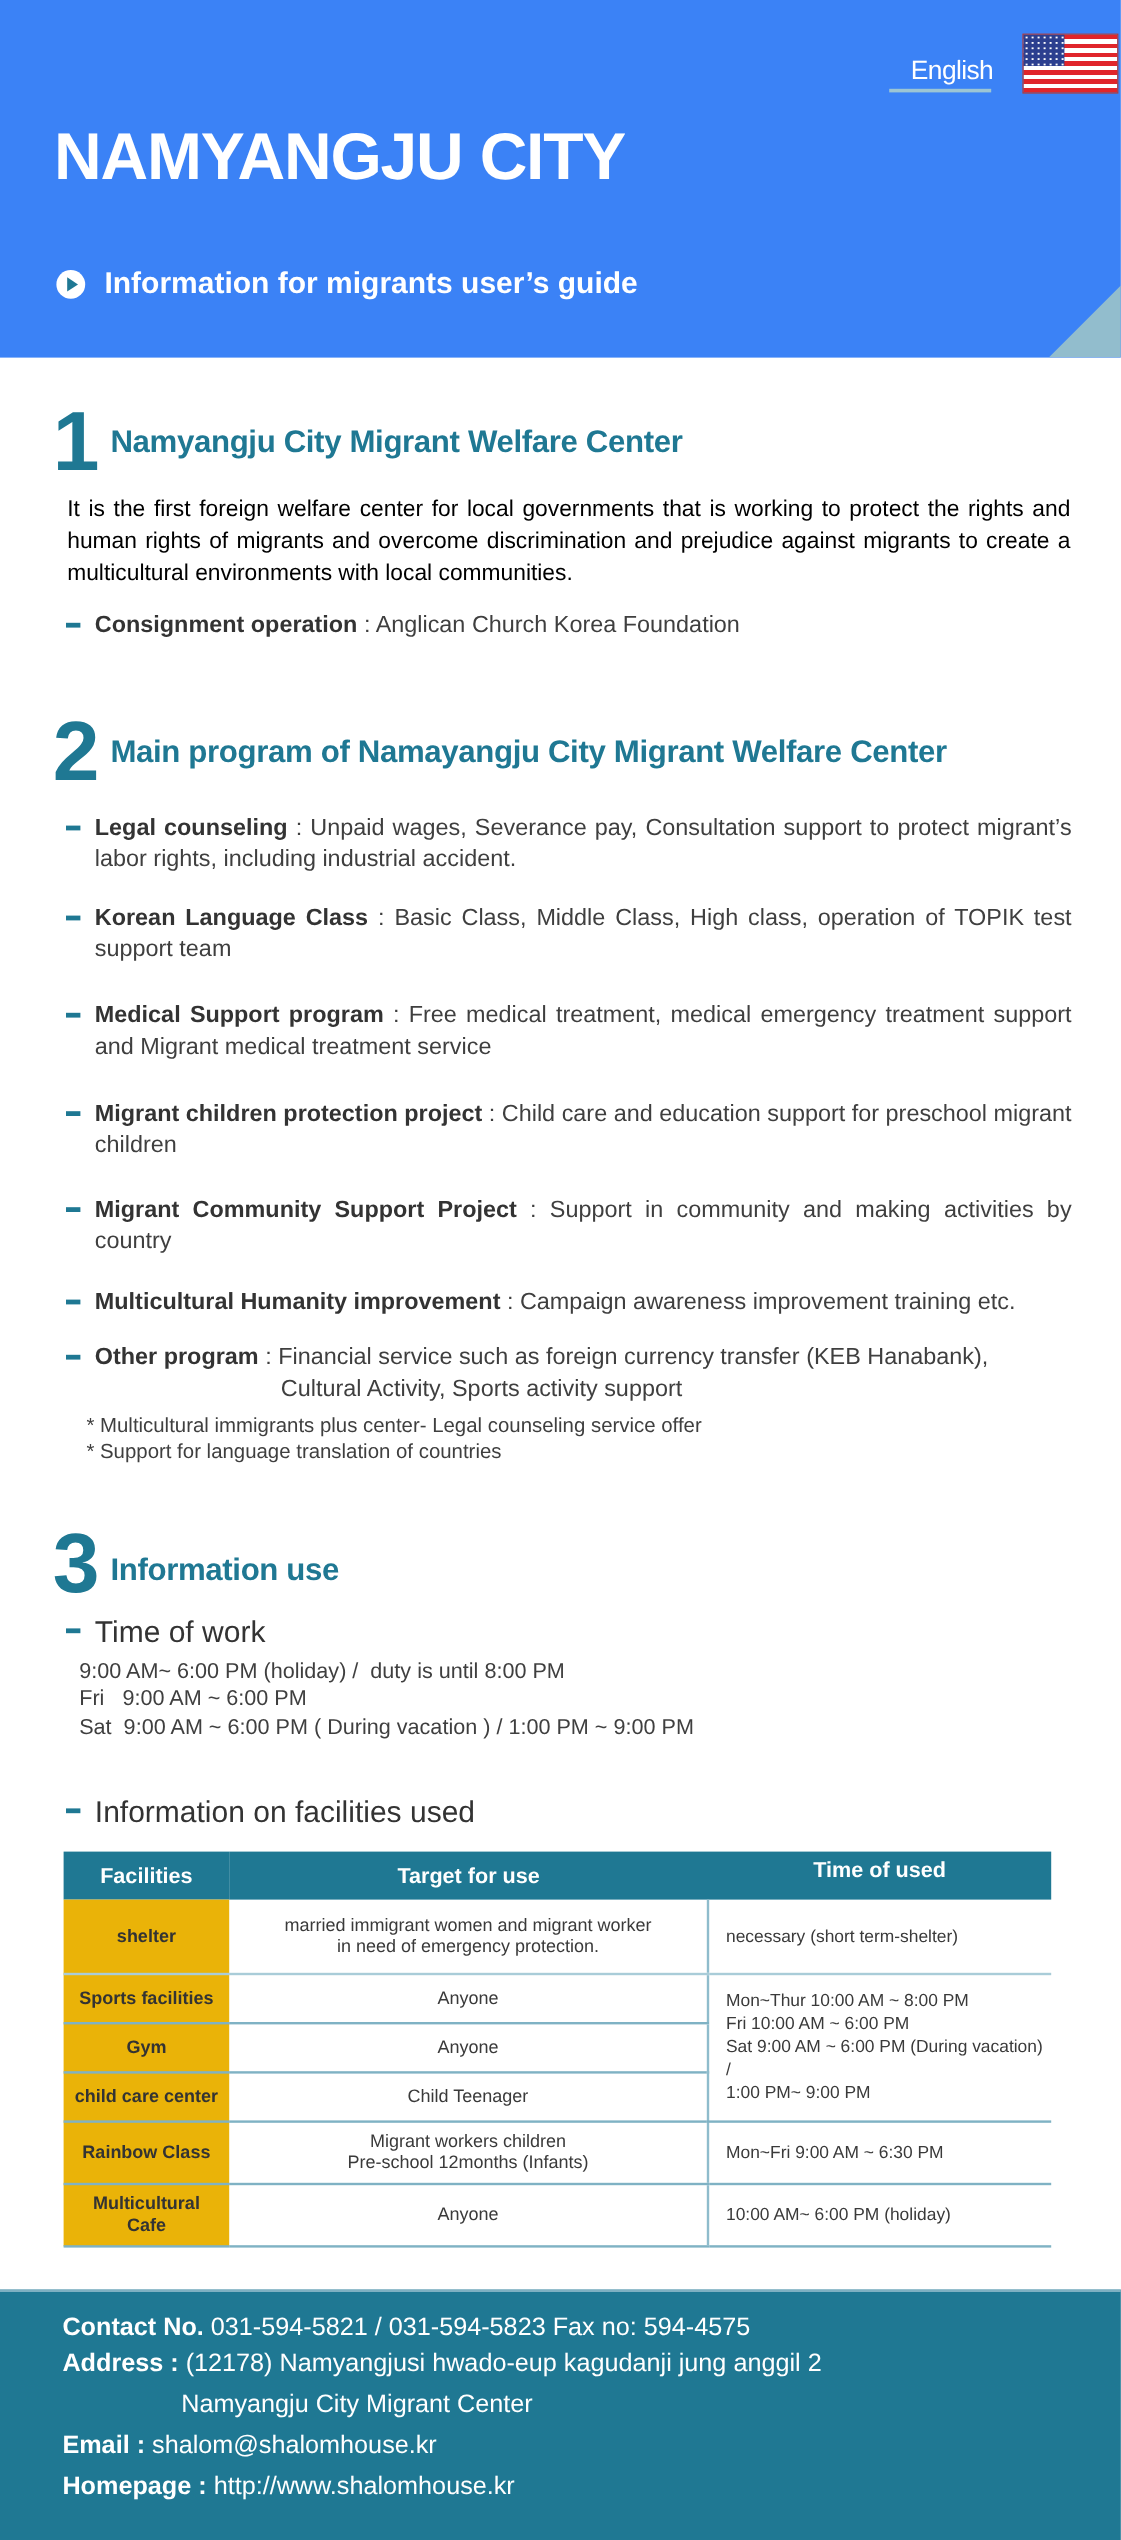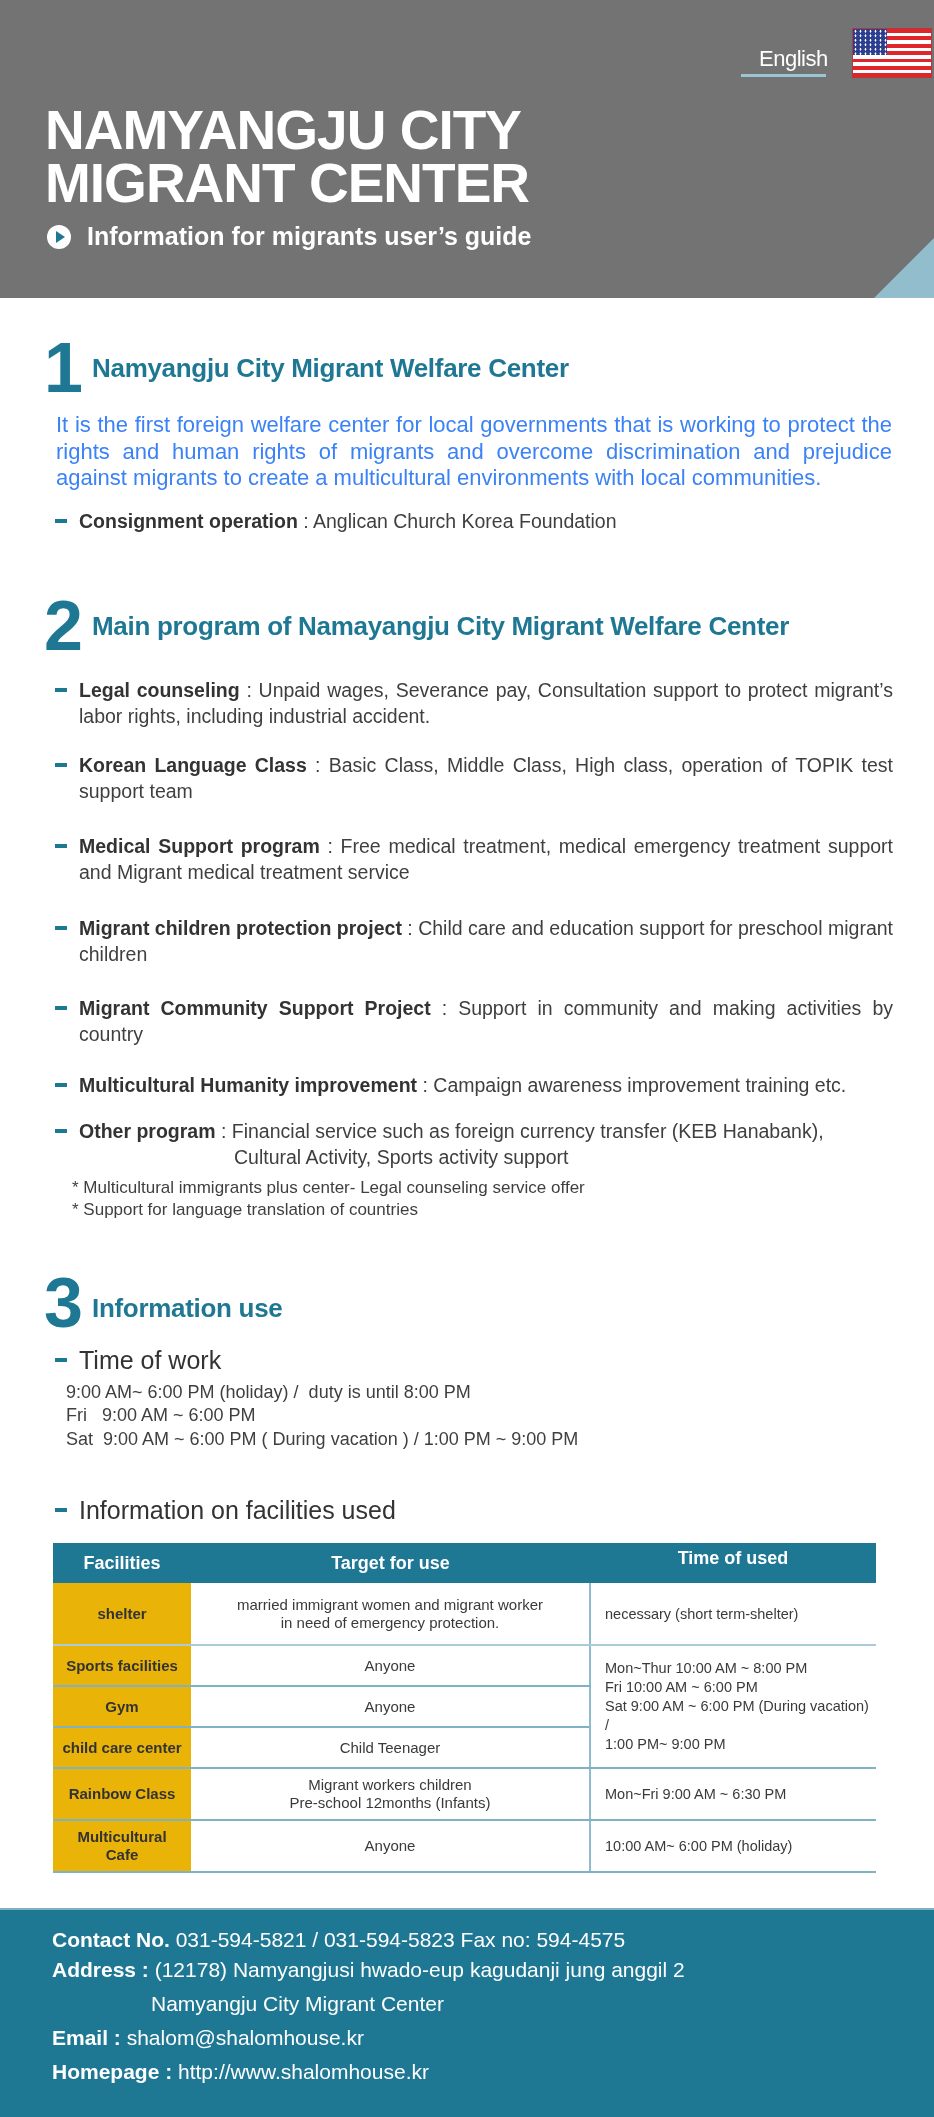--- a/index.html
+++ b/index.html
@@ -4,39 +4,39 @@
 <style>
   html, body { margin: 0; padding: 0; }
   body {
     width: 934px; height: 2117px; position: relative; overflow: hidden;
     background: #ffffff;
     font-family: "Liberation Sans", "DejaVu Sans", sans-serif;
     color: #3a3a3a;
   }
 
   
-  .header { position: absolute; left: 0; top: 0; width: 934px; height: 298px; background: #737373; overflow: hidden; }
+  .header { position: absolute; left: 0; top: 0; width: 934px; height: 298px; background: #3b82f6; overflow: hidden; }
   .header .corner { position: absolute; right: 0; bottom: 0; width: 0; height: 0;
     border-style: solid; border-width: 0 0 60px 60px; border-color: transparent transparent #92bdcd transparent; }
   .lang { position: absolute; left: 741px; top: 24px; width: 169px; height: 56px; cursor: pointer; }
   .lang .lang-label { position: absolute; left: 18px; top: 22px; color: #fff; font-size: 22px; letter-spacing: -0.5px; }
   .lang .underline { position: absolute; left: 0; top: 50px; width: 85px; height: 3px; background: #9cc5d4; }
   .flag { position: absolute; left: 111px; top: 4px; width: 78px; height: 48px; border: 1px solid #b03a3a;
     background: repeating-linear-gradient(to bottom, #e0252b 0px, #e0252b 3.7px, #ffffff 3.7px, #ffffff 7.4px); }
   .flag .canton { position: absolute; left: 0; top: 0; width: 34px; height: 26px; background: #2c3f8f;
     background-image: radial-gradient(circle, #ffffff 0.9px, transparent 1.1px); background-size: 5px 4.5px; }
   .title { position: absolute; left: 45px; top: 104px; color: #fff; font-weight: bold; font-size: 55px; line-height: 53px; letter-spacing: -1px; margin: 0; }
   .subtitle { position: absolute; left: 47px; top: 222px; color: #fff; font-weight: bold; font-size: 25px; display: flex; align-items: center; }
   .play { width: 24px; height: 24px; border-radius: 50%; background: #fff; position: relative; margin-right: 16px; }
   .play::after { content: ""; position: absolute; left: 9px; top: 6px; border-style: solid; border-width: 6px 0 6px 9px; border-color: transparent transparent transparent #1f7893; }
 
   
   .sec-num { position: absolute; left: 44px; color: #1f7893; font-weight: bold; font-size: 70px; line-height: 60px; letter-spacing: -3px; }
   .sec-title { position: absolute; left: 92px; color: #1f7893; font-weight: bold; font-size: 26px; letter-spacing: -0.3px; }
-  .para { position: absolute; left: 56px; width: 836px; font-size: 22px; line-height: 26.5px; color: #3b82f6; text-align: justify; margin: 0; }
+  .para { position: absolute; left: 56px; width: 836px; font-size: 19px; line-height: 26.5px; color: #000000; text-align: justify; margin: 0; }
   .bullet { position: absolute; left: 55px; width: 838px; font-size: 19.5px; line-height: 26px; color: #3f3f3f; }
   .bullet .dash { position: absolute; left: 0; top: 11px; width: 12px; height: 4px; background: #1f7893; }
   .bullet .btext { display: block; margin-left: 24px; text-align: justify; }
   .bullet .blabel { font-weight: bold; color: #333; }
   .note { position: absolute; left: 72px; font-size: 17px; line-height: 22px; color: #3f3f3f; }
   .subhead { position: absolute; left: 55px; font-size: 25px; font-weight: normal; color: #333; }
   .subhead .dash { display: inline-block; width: 12px; height: 4px; background: #1f7893; vertical-align: middle; margin-right: 12px; position: relative; top: -2px; }
   .hours { position: absolute; left: 66px; font-size: 18px; line-height: 23.5px; color: #3f3f3f; white-space: pre; }
 
   
@@ -61,21 +61,20 @@
 <header class="header">
   <div class="lang">
     <span class="lang-label">English</span>
     <span class="underline"></span>
     <span class="flag">
         <span class="canton"></span>
       </span>
   </div>
   <h1 class="title">
     <span>NAMYANGJU CITY</span><br>
-    <span>MIGRANT CENTER</span>
   </h1>
   <div class="subtitle">
     <span class="play"></span>
     <span>Information for migrants user’s guide</span>
   </div>
   <div class="corner"></div>
 </header>
 
 <section>
   <div class="sec-num" style="top:338px">1</div>

